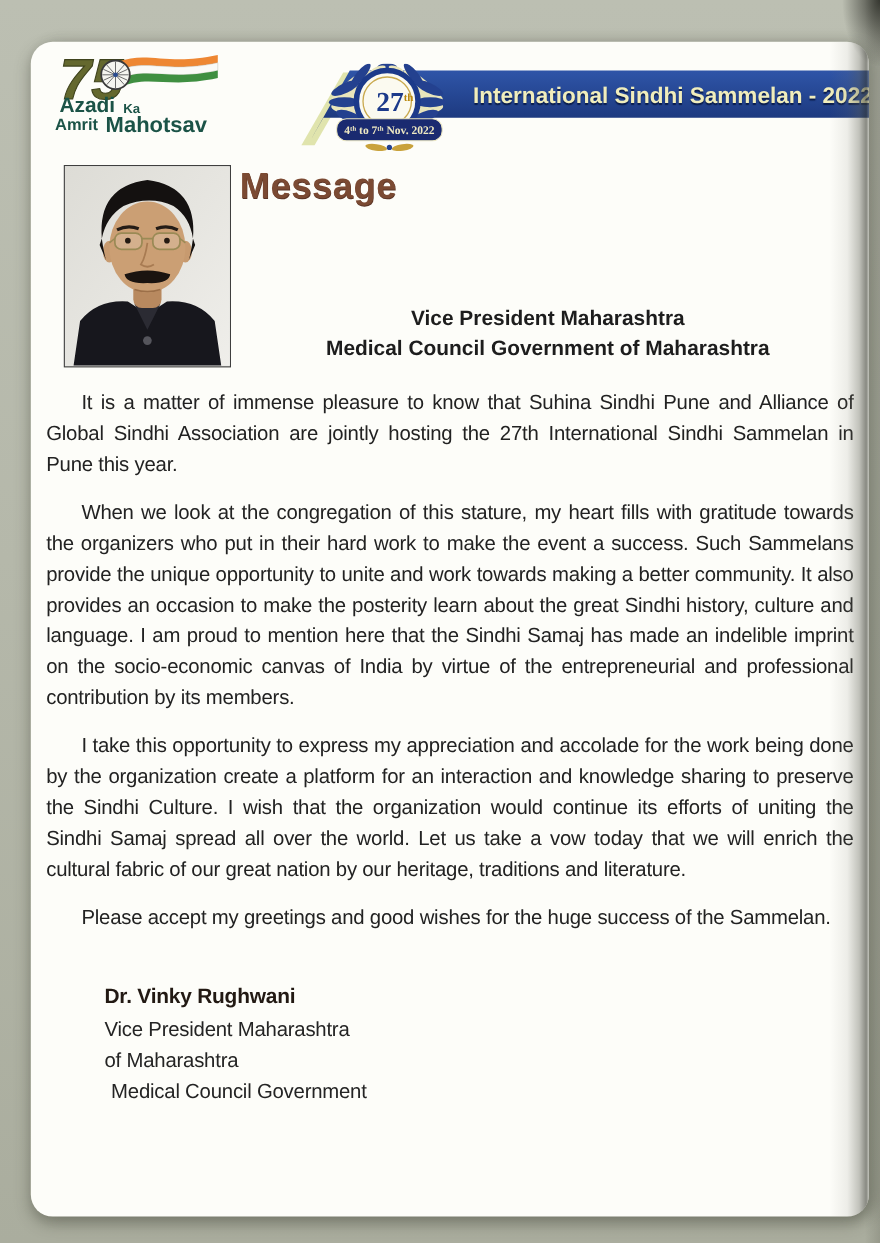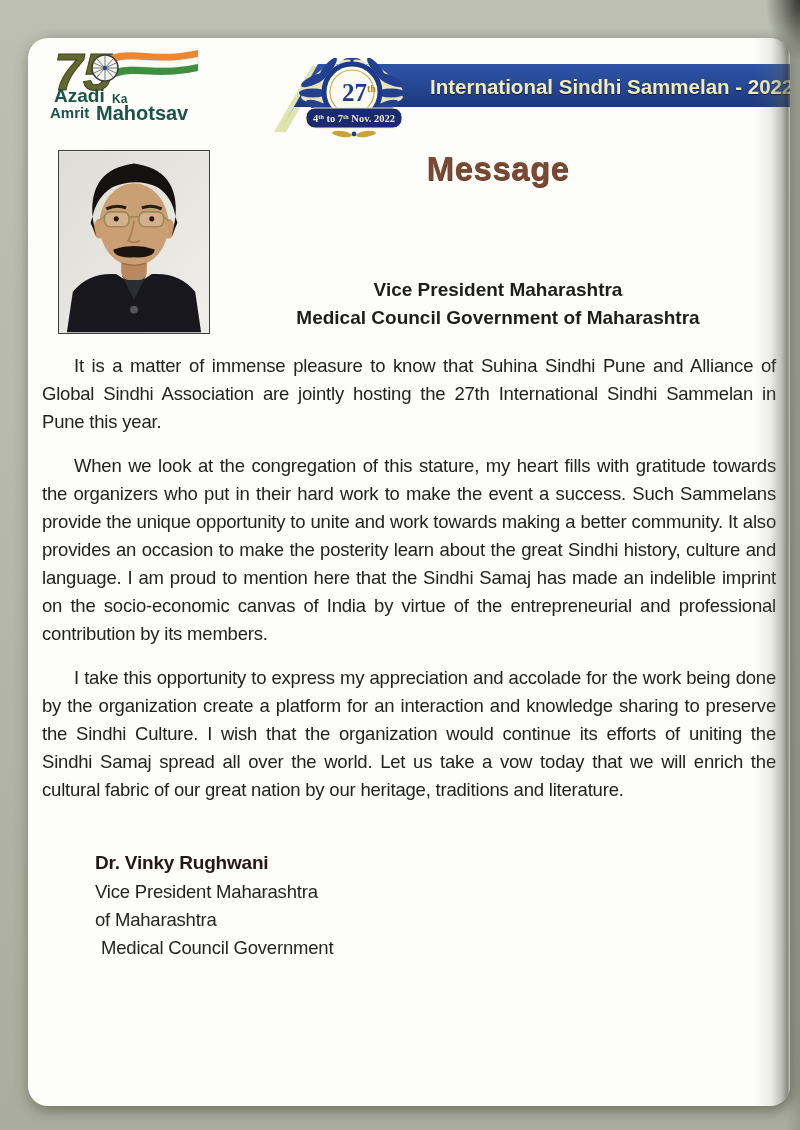--- a/index.html
+++ b/index.html
@@ -30,21 +30,21 @@
       rgba(96,98,86,.38) 75%,rgba(58,60,50,.6) 93%,rgba(140,142,130,.5) 100%);
   }
   .logo-svg{position:absolute;left:20px;top:4px;width:180px;height:85px;}
   .banner-svg{position:absolute;left:208px;top:20px;width:554px;height:100px;}
   .photo-frame{
     position:absolute;left:30px;top:112px;width:152px;height:184px;
     border:1.5px solid #3f3f3f;background:#e9e9e5;box-sizing:border-box;
   }
   .photo-frame svg{display:block;width:100%;height:100%;}
   .page-title{
-    position:absolute;left:190px;top:112px;width:560px;text-align:center;
+    position:absolute;left:190px;top:112px;width:560px;text-align:left;
     font-size:33px;font-weight:bold;color:#7b4a33;letter-spacing:.5px;
     text-shadow:.5px .5px 0 #5a3426;
   }
   .subtitle{
     position:absolute;left:190px;top:238px;width:560px;text-align:center;
     font-size:19px;font-weight:bold;color:#1d1d1d;line-height:28px;
   }
   .body-text{
     position:absolute;left:14px;top:314px;width:734px;
     font-size:18.5px;line-height:28px;color:#222;letter-spacing:-0.2px;
@@ -194,20 +194,21 @@
 
   <div class="subtitle">
     <div>Vice President Maharashtra</div>
     <div>Medical Council Government of Maharashtra</div>
   </div>
 
   <div class="body-text">
     <p>It is a matter of immense pleasure to know that Suhina Sindhi Pune and Alliance of Global Sindhi Association are jointly hosting the 27th International Sindhi Sammelan in Pune this year.</p>
     <p>When we look at the congregation of this stature, my heart fills with gratitude towards the organizers who put in their hard work to make the event a success. Such Sammelans provide the unique opportunity to unite and work towards making a better community. It also provides an occasion to make the posterity learn about the great Sindhi history, culture and language. I am proud to mention here that the Sindhi Samaj has made an indelible imprint on the socio-economic canvas of India by virtue of the entrepreneurial and professional contribution by its members.</p>
     <p>I take this opportunity to express my appreciation and accolade for the work being done by the organization create a platform for an interaction and knowledge sharing to preserve the Sindhi Culture. I wish that the organization would continue its efforts of uniting the Sindhi Samaj spread all over the world. Let us take a vow today that we will enrich the cultural fabric of our great nation by our heritage, traditions and literature.</p>
+    <p>Please accept my greetings and good wishes for the huge success of the Sammelan.</p>
 
     <div class="signature">
       <div class="sig-name">Dr. Vinky Rughwani</div>
       <div class="sig-line">Vice President Maharashtra</div>
       <div class="sig-line">of Maharashtra</div>
       <div class="sig-line indent">Medical Council Government</div>
     </div>
   </div>
 
   <div class="page-curl"></div>

